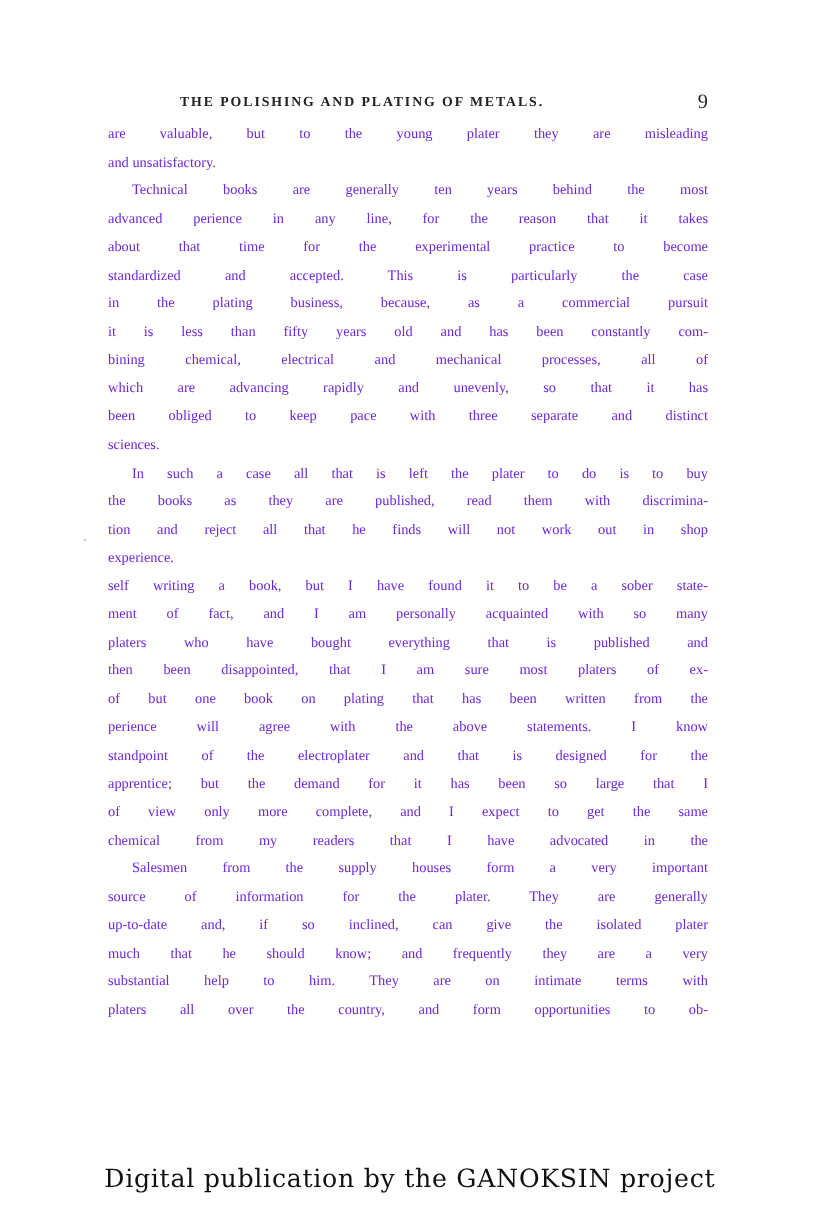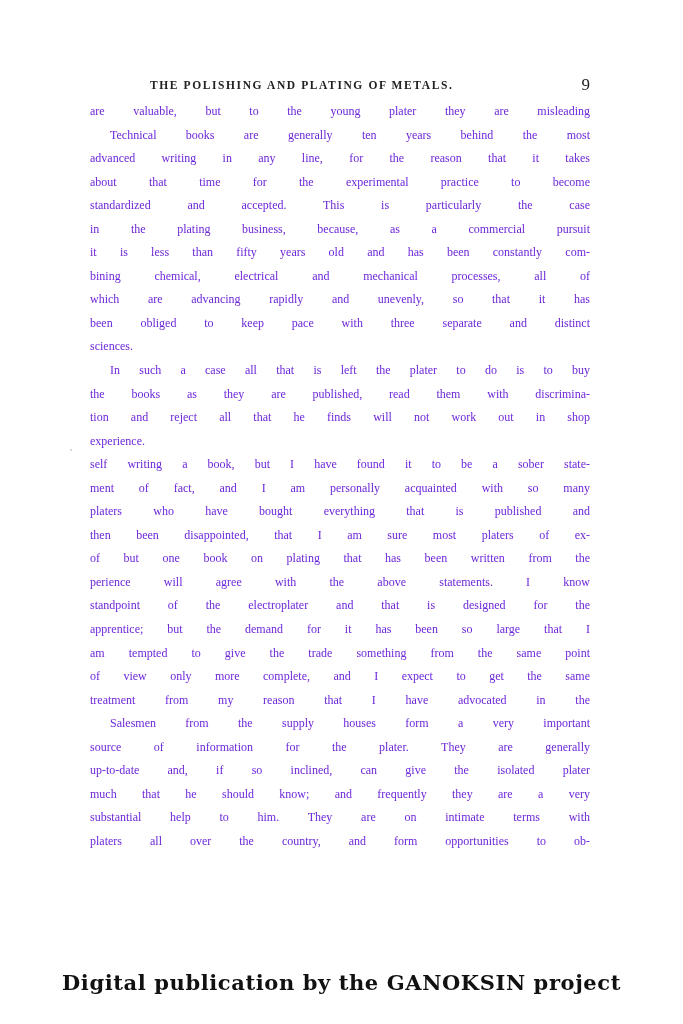--- a/index.html
+++ b/index.html
@@ -24,45 +24,46 @@
   .line {
     display: block; height: 23.55px; line-height: 23.55px;
     white-space: nowrap; text-align: justify; text-align-last: justify;
     overflow: hidden;
   }
   .line.last { text-align-last: left; }
   .line.indent { padding-left: 20px; font-family: Liberation Serif, serif; }
   .footer {
     position: absolute; left: 0; top: 970px; width: 683px; text-align: center;
     font-family: "DejaVu Serif", "Liberation Serif", serif;
-    font-size: 21px; letter-spacing: 0.6px; color: #111; font-weight: bold;
+    font-size: 21px; letter-spacing: 0.6px; color: #111;
   }
   .margin-dot {
     position: absolute; left: 70px; top: 449px; width: 2px; height: 2px;
     background: #c8c8c8; border-radius: 1px;
   }
 </style>
 </head>
 <body>
 
 <div class="page">
   <div class="running-head">
     <span class="running-title">THE POLISHING AND PLATING OF METALS.</span>
     <span class="page-number">9</span>
   </div>
 
   <div class="margin-dot"></div>
 
   <div class="body-text" id="body-text">
       <div>
         <span class="line">are valuable, but to the young plater they are misleading</span>
+        <span class="line last">and unsatisfactory.</span>
       </div>
       <div>
         <span class="line indent">Technical books are generally ten years behind the most</span>
-        <span class="line">advanced writing in any line, for the reason that it takes</span>
+        <span class="line">advanced perience in any line, for the reason that it takes</span>
         <span class="line">about that time for the experimental practice to become</span>
         <span class="line">standardized and accepted.  This is particularly the case</span>
         <span class="line">in the plating business, because, as a commercial pursuit</span>
         <span class="line">it is less than fifty years old and has been constantly com-</span>
         <span class="line">bining chemical, electrical and mechanical processes, all of</span>
         <span class="line">which are advancing rapidly and unevenly, so that it has</span>
         <span class="line">been obliged to keep pace with three separate and distinct</span>
         <span class="line last">sciences.</span>
       </div>
       <div>
@@ -73,23 +74,22 @@
       </div>
       <div>
         <span class="line">self writing a book, but I have found it to be a sober state-</span>
         <span class="line">ment of fact, and I am personally acquainted with so many</span>
         <span class="line">platers who have bought everything that is published and</span>
         <span class="line">then been disappointed, that I am sure most platers of ex-</span>
         <span class="line">of but one book on plating that has been written from the</span>
         <span class="line">perience will agree with the above statements.  I know</span>
         <span class="line">standpoint of the electroplater and that is designed for the</span>
         <span class="line">apprentice; but the demand for it has been so large that I</span>
-        <span class="line">am tempted to give the trade something from the same point</span>
         <span class="line">of view only more complete, and I expect to get the same</span>
-        <span class="line">treatment from my reason that I have advocated in the</span>
+        <span class="line">chemical from my readers that I have advocated in the</span>
       </div>
       <div>
         <span class="line indent">Salesmen from the supply houses form a very important</span>
         <span class="line">source of information for the plater.  They are generally</span>
         <span class="line">up-to-date and, if so inclined, can give the isolated plater</span>
         <span class="line">much that he should know; and frequently they are a very</span>
         <span class="line">substantial help to him.  They are on intimate terms with</span>
         <span class="line">platers all over the country, and form opportunities to ob-</span>
       </div>
     </div>

